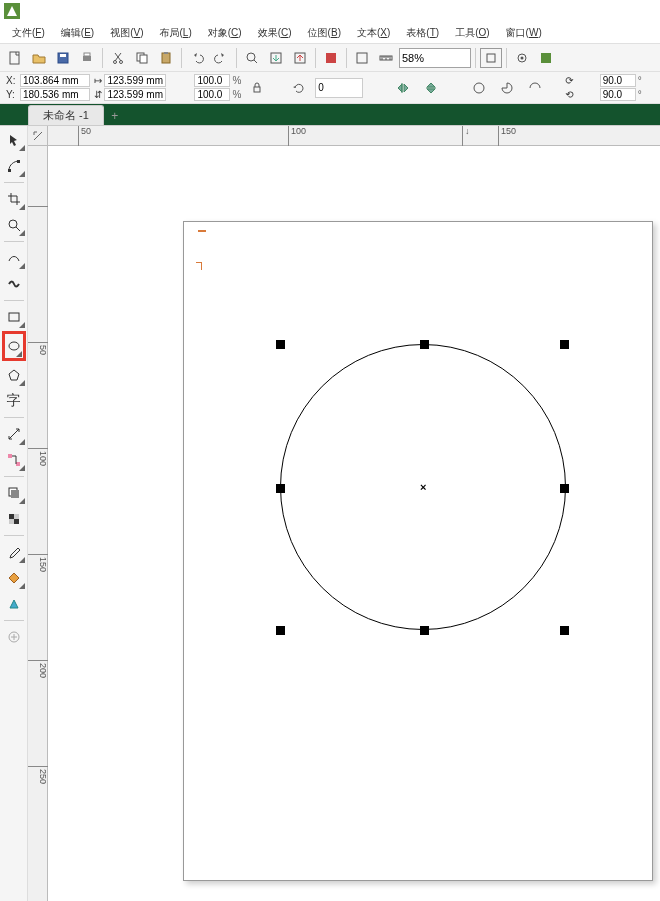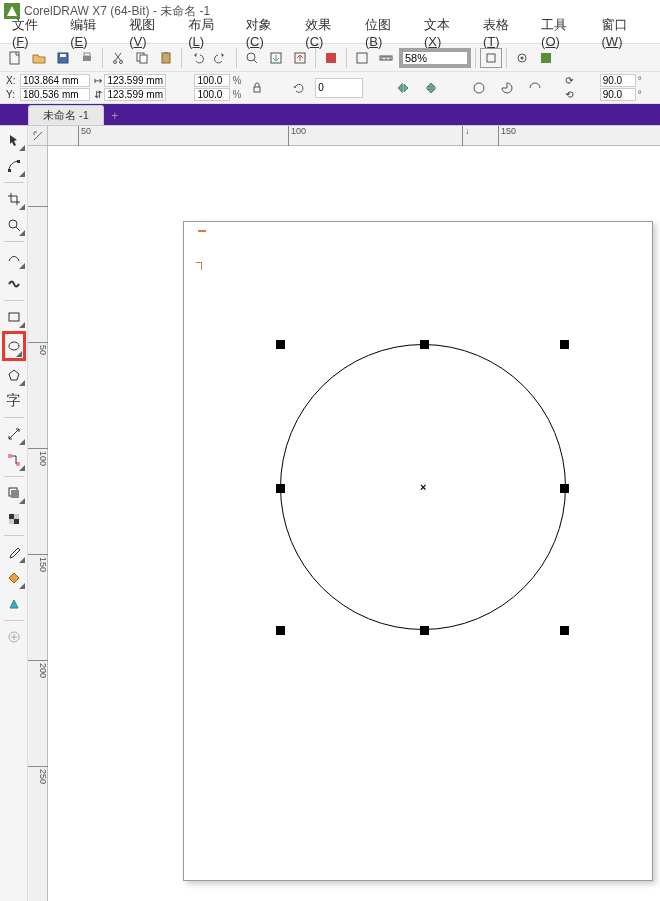--- a/index.html
+++ b/index.html
@@ -4,42 +4,42 @@
 <style>
 * { margin: 0; padding: 0; box-sizing: border-box; font-family: "Microsoft YaHei", sans-serif; }
 body { width: 660px; height: 901px; background: #fff; overflow: hidden; font-size: 12px; color: #333; }
 
 .title-bar { height: 22px; display: flex; align-items: center; padding: 0 4px; gap: 4px; }
 .app-icon { width: 16px; height: 16px; background: #5a8f3a; display: flex; align-items: center; justify-content: center; }
 .app-icon svg { width: 12px; height: 12px; }
 .title-text { font-size: 12px; color: #555; }
 
 .menu-bar { height: 22px; display: flex; align-items: center; padding: 0 6px; gap: 4px; border-bottom: 1px solid #e0e0e0; }
-.menu-item { padding: 2px 6px; cursor: pointer; font-size: 13px; }
+.menu-item { padding: 2px 6px; cursor: pointer; font-size: 10px; }
 .menu-item u { text-decoration: underline; }
 
 .toolbar { height: 28px; display: flex; align-items: center; padding: 2px 4px; gap: 2px; border-bottom: 1px solid #e0e0e0; background: #f5f5f5; }
 .tb-btn { width: 22px; height: 22px; display: flex; align-items: center; justify-content: center; cursor: pointer; border: 1px solid transparent; }
 .tb-sep { width: 1px; height: 20px; background: #ccc; margin: 0 2px; }
-.zoom-select { height: 20px; width: 72px; font-size: 11px; border: 4px solid #a3a3a3; padding: 0 2px; background: #fff; }
+.zoom-select { height: 20px; width: 72px; font-size: 11px; border: 1px solid #a3a3a3; padding: 0 2px; background: #fff; }
 .tb-boxed { width: 22px; height: 20px; border: 1px solid #999; display:flex; align-items:center; justify-content:center; }
 
 .property-bar { height: 32px; display: flex; align-items: center; padding: 2px 6px; gap: 4px; border-bottom: 1px solid #e0e0e0; background: #f5f5f5; }
 .xy-block { display: flex; flex-direction: column; gap: 1px; }
 .xy-row { display: flex; align-items: center; gap: 2px; font-size: 10px; }
 .xy-label { width: 12px; }
 .val-input { height: 13px; font-size: 10px; border: 1px solid #ccc; padding: 0 2px; background: #fff; }
 .w103 { width: 70px; }
 .w65 { width: 62px; }
 .w40 { width: 36px; margin-left: 24px; }
 .unit { font-size: 10px; color: #666; }
 .prop-btn { width: 24px; height: 24px; display: flex; align-items: center; justify-content: center; border: 1px solid transparent; cursor: pointer; }
 .mini-icon { width: 14px; height: 14px; }
 
-.tab-bar { height: 22px; display: flex; align-items: flex-end; background: #4c1d95; border-bottom: 1px solid #ccc; padding-left: 28px; }
+.tab-bar { height: 22px; display: flex; align-items: flex-end; background: #14532d; border-bottom: 1px solid #ccc; padding-left: 28px; }
 .doc-tab { height: 20px; padding: 2px 14px; background: #e8e8e8; border: 1px solid #ccc; border-bottom: none; border-radius: 3px 3px 0 0; font-size: 11px; margin-right: 2px; }
 .add-tab { width: 18px; height: 18px; display:flex; align-items:center; justify-content:center; color:#999; cursor:pointer; }
 
 .workspace { display: flex; height: calc(100% - 126px); position: relative; }
 
 .toolbox { width: 28px; background: #f5f5f5; border-right: 1px solid #ddd; display: flex; flex-direction: column; align-items: center; padding-top: 2px; gap: 2px; }
 .tool { width: 24px; height: 24px; display: flex; align-items: center; justify-content: center; cursor: pointer; position: relative; }
 .tool.highlighted { border: 3px solid #e63a2e; height: 30px; }
 .tool-flyout::after { content: ""; position: absolute; right: 1px; bottom: 1px; border: 3px solid transparent; border-right-color: #666; border-bottom-color: #666; }
 .tool-sep { width: 20px; height: 1px; background: #ccc; margin: 2px 0; }
@@ -62,21 +62,20 @@
 </style>
 </head>
 <body>
 
 <div class="title-bar">
   <div class="app-icon">
     <svg viewBox="0 0 12 12">
         <path d="M1 11 L6 1 L11 11 Z" fill="#fff"></path>
       </svg>
   </div>
-  <span class="title-text">CorelDRAW X7 (64-Bit) - 未命名 -1</span>
 </div>
 
 <div class="menu-bar">
   <span class="menu-item"><span>文件</span>(<u>F</u>)</span>
   <span class="menu-item"><span>编辑</span>(<u>E</u>)</span>
   <span class="menu-item"><span>视图</span>(<u>V</u>)</span>
   <span class="menu-item"><span>布局</span>(<u>L</u>)</span>
   <span class="menu-item"><span>对象</span>(<u>C</u>)</span>
   <span class="menu-item"><span>效果</span>(<u>C</u>)</span>
   <span class="menu-item"><span>位图</span>(<u>B</u>)</span>

